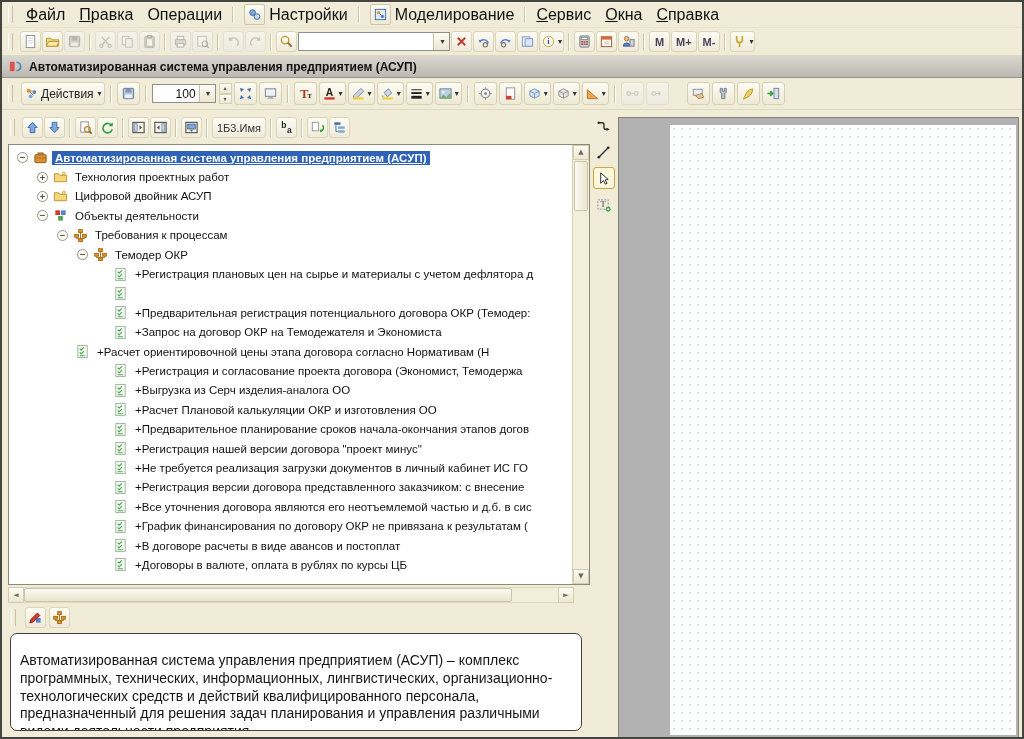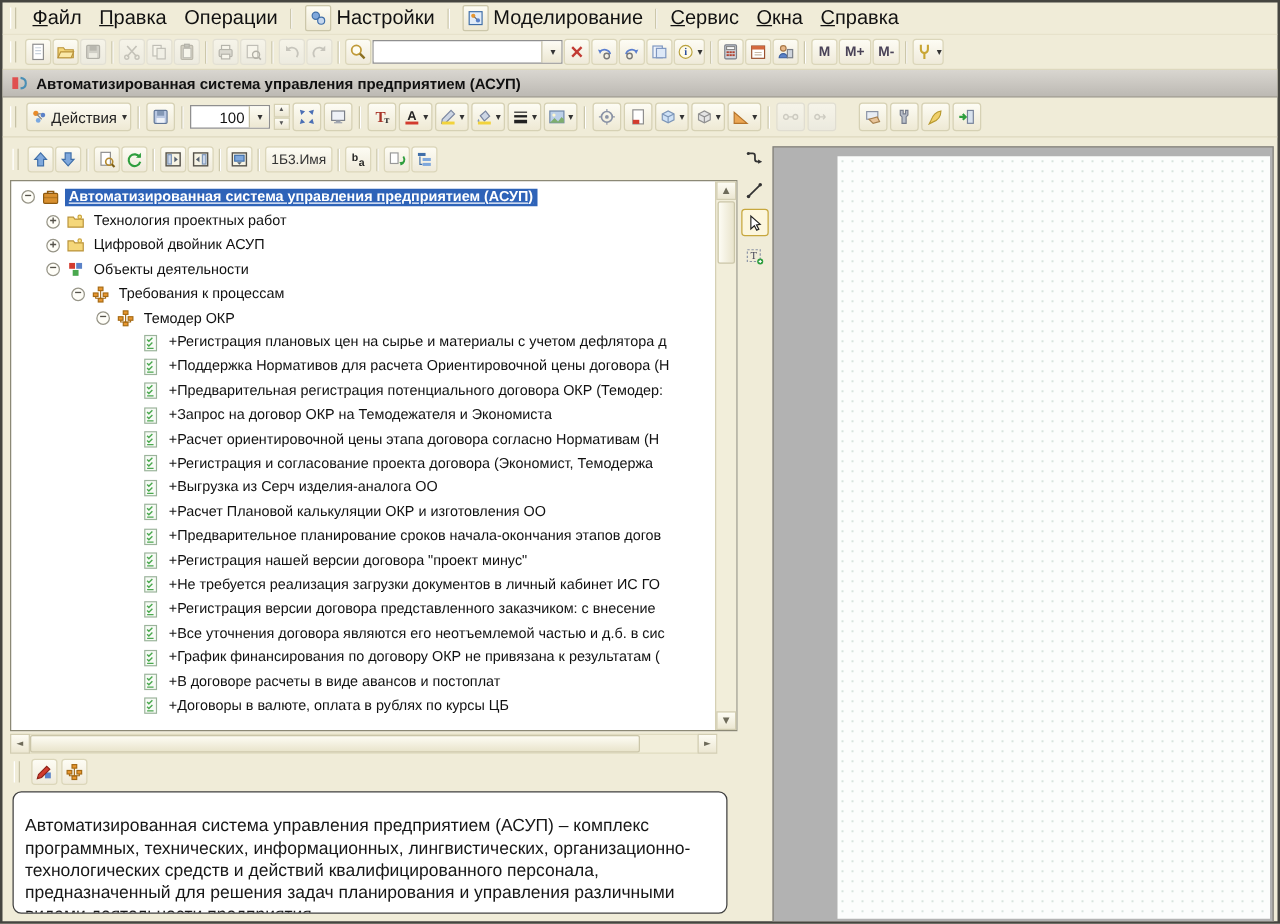--- a/index.html
+++ b/index.html
@@ -752,21 +752,20 @@
           <div class="trow" style="padding-left: 88px;">
             <span class="noexp"></span>
             <span class="ticn">
               <span class="ic">
                 <svg viewBox="0 0 16 16" width="15" height="15">
                   <rect x="3" y="1.5" width="10" height="13" fill="#f7fbf6" stroke="#9ab39a"></rect>
                   <path d="M5 5l1.5 1.5 3-3M5 9l1.5 1.5 3-3M5 12.5h5.5" stroke="#4aa84e" stroke-width="1.2" fill="none"></path>
                 </svg>
               </span>
             </span>
-            <span class="tlbl">+Поддержка Нормативов для расчета Ориентировочной цены договора (Н</span>
           </div>
           <div class="trow" style="padding-left: 88px;">
             <span class="noexp"></span>
             <span class="ticn">
               <span class="ic">
                 <svg viewBox="0 0 16 16" width="15" height="15">
                   <rect x="3" y="1.5" width="10" height="13" fill="#f7fbf6" stroke="#9ab39a"></rect>
                   <path d="M5 5l1.5 1.5 3-3M5 9l1.5 1.5 3-3M5 12.5h5.5" stroke="#4aa84e" stroke-width="1.2" fill="none"></path>
                 </svg>
               </span>
@@ -778,21 +777,21 @@
             <span class="ticn">
               <span class="ic">
                 <svg viewBox="0 0 16 16" width="15" height="15">
                   <rect x="3" y="1.5" width="10" height="13" fill="#f7fbf6" stroke="#9ab39a"></rect>
                   <path d="M5 5l1.5 1.5 3-3M5 9l1.5 1.5 3-3M5 12.5h5.5" stroke="#4aa84e" stroke-width="1.2" fill="none"></path>
                 </svg>
               </span>
             </span>
             <span class="tlbl">+Запрос на договор ОКР на Темодежателя и Экономиста</span>
           </div>
-          <div class="trow" style="padding-left: 88px;">
+          <div class="trow" style="padding-left: 50px;">
             <span class="noexp"></span>
             <span class="ticn">
               <span class="ic">
                 <svg viewBox="0 0 16 16" width="15" height="15">
                   <rect x="3" y="1.5" width="10" height="13" fill="#f7fbf6" stroke="#9ab39a"></rect>
                   <path d="M5 5l1.5 1.5 3-3M5 9l1.5 1.5 3-3M5 12.5h5.5" stroke="#4aa84e" stroke-width="1.2" fill="none"></path>
                 </svg>
               </span>
             </span>
             <span class="tlbl">+Расчет ориентировочной цены этапа договора согласно Нормативам (Н</span>

